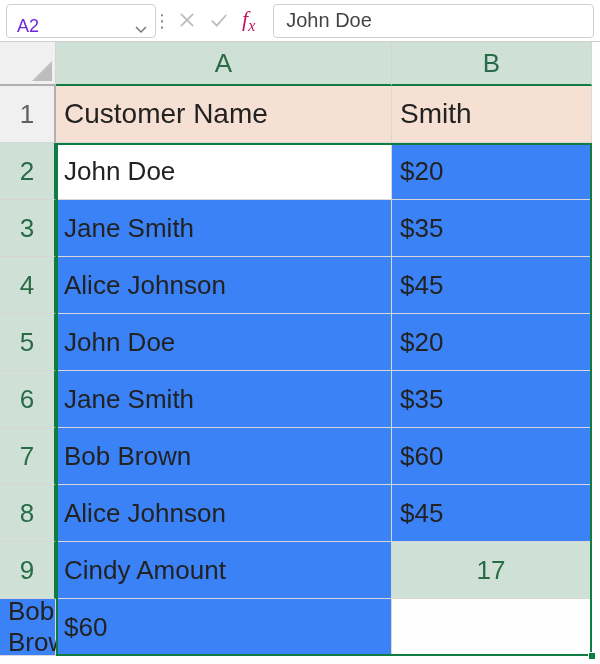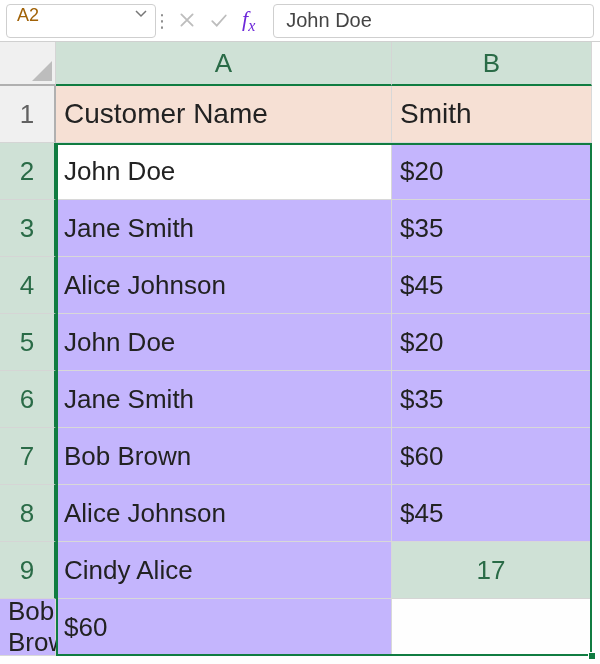--- a/index.html
+++ b/index.html
@@ -17,29 +17,29 @@
     height: 42px;
     display: flex;
     align-items: center;
     gap: 0;
     padding: 4px 6px;
     border-bottom: 1px solid #d0d0d0;
     background: #ffffff;
   }
   .name-box-wrap {
     display: flex;
-    align-items: flex-start;
+    align-items: flex-end;
     width: 150px;
     height: 34px;
     border: 1px solid #cfcfcf;
     border-radius: 4px;
     background: #fff;
     padding: 0 6px 0 10px;
     font-size: 18px;
-    color: #a16207;
+    color: #6d28d9;
     justify-content: space-between;
   }
   .chev-down {
     display: inline-block;
     width: 16px; height: 16px;
   }
   .chev-down svg { width: 16px; height: 16px; }
   .vsep {
     width: 8px;
     display: flex;
@@ -56,21 +56,21 @@
     gap: 14px;
     padding: 0 10px;
     color: #9a9a9a;
     font-size: 20px;
   }
   .fx-btn svg { width: 18px; height: 18px; display:block; }
   .fx-label {
     font-style: italic;
     font-family: "Times New Roman", serif;
     font-size: 22px;
-    color: #6d28d9;
+    color: #be185d;
   }
   .formula-input {
     flex: 1;
     height: 34px;
     border: 1px solid #cfcfcf;
     border-radius: 4px;
     margin-left: 8px;
     padding: 0 12px;
     display: flex;
     align-items: center;
@@ -140,21 +140,21 @@
     align-items: center;
     padding: 0 8px;
     height: 57px;
     background: #ffffff;
   }
   .cell.title {
     background: #f6e0d4;
     font-size: 28px;
   }
   .cell.selrange {
-    background: #c4b5fd;
+    background: #3b82f6;
   }
   .cell.active {
     background: #ffffff;
   }
   
   .sel-outline {
     position: absolute;
     border: 2px solid #107c41;
     pointer-events: none;
   }
@@ -231,21 +231,21 @@
 
     <div class="row-hdr sel">7</div>
     <div class="cell selrange">Bob Brown</div>
     <div class="cell selrange">$60</div>
 
     <div class="row-hdr sel">8</div>
     <div class="cell selrange">Alice Johnson</div>
     <div class="cell selrange">$45</div>
 
     <div class="row-hdr sel">9</div>
-    <div class="cell selrange">Cindy Alice</div>
+    <div class="cell selrange">Cindy Amount</div>
 
     <div class="row-hdr sel">17</div>
     <div class="cell selrange">Bob Brown</div>
     <div class="cell selrange">$60</div>
   </div>
 
   <div class="sel-outline" style="left:56px; top:101px; width:536px; height:513px;"></div>
   <div class="sel-handle" style="left:588px; top:610px;"></div>
 </div>
 

